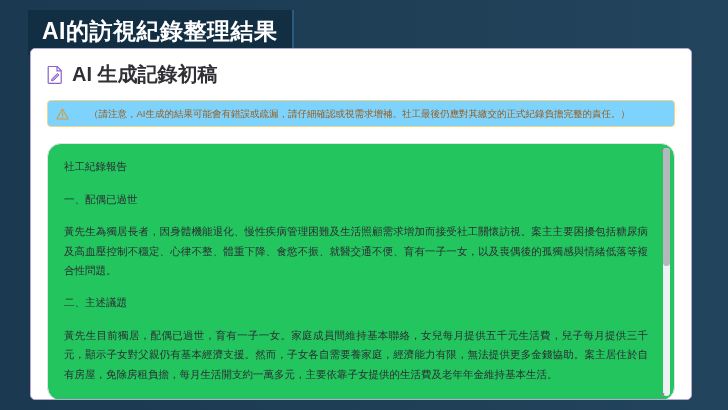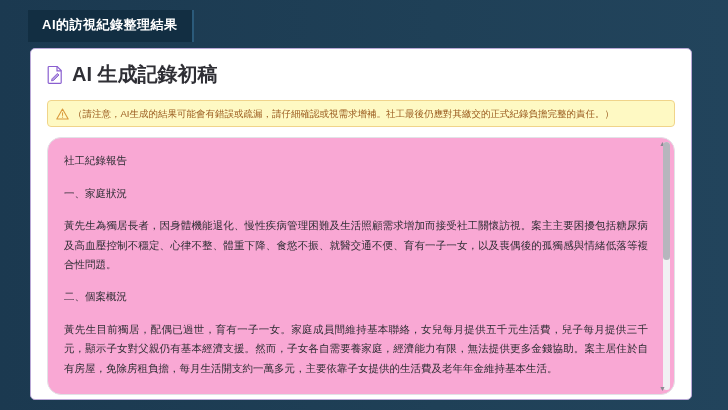--- a/index.html
+++ b/index.html
@@ -23,21 +23,21 @@
   .title-wrap {
     position: absolute;
     left: 28px;
     top: 10px;
     background: #122e42;
     padding: 6px 14px 8px 14px;
     border-right: 2px solid #2b5a7a;
   }
   .title-text {
     color: #ffffff;
-    font-size: 13px;
+    font-size: 23px;
     font-weight: bold;
     letter-spacing: 0.5px;
     white-space: nowrap;
   }
   
   .card {
     position: absolute;
     left: 30px;
     top: 48px;
     width: 662px;
@@ -62,46 +62,46 @@
   }
   .card-title {
     font-size: 20px;
     font-weight: bold;
     color: #2f2f35;
   }
   
   .warning {
     margin: 8px 16px 0 16px;
     border: 1px solid #f0d48a;
-    background: #fef9c3;
+    background: #7dd3fc;
     border-radius: 4px;
     padding: 6px 8px;
     display: flex;
     align-items: flex-start;
-    gap: 4px;
+    gap: 20px;
   }
   .warn-icon {
     width: 13px;
     height: 12px;
     flex: 0 0 auto;
     margin-top: 1px;
   }
   .warn-text {
     font-size: 9.5px;
     color: #9a5b1e;
     line-height: 1.4;
   }
   
   .doc-area {
     position: relative;
-    margin: 10px 16px 0 16px;
+    margin: 16px 16px 0 16px;
     height: 258px;
     border: 1px solid #e2e2e6;
     border-radius: 14px;
-    background: #f9a8d4;
+    background: #22c55e;
     box-sizing: border-box;
     overflow: hidden;
   }
   .doc-scroll {
     padding: 13px 26px 10px 16px;
     height: 100%;
     box-sizing: border-box;
     overflow: hidden;
   }
   .doc-p {
@@ -171,23 +171,23 @@
         <path d="M6.5 1 L12.2 11 H0.8 z" fill="none" stroke="#d99a3c" stroke-width="1.1" stroke-linejoin="round"></path>
         <rect x="6" y="4.4" width="1.05" height="3.4" fill="#d99a3c"></rect>
         <rect x="6" y="8.6" width="1.05" height="1.1" fill="#d99a3c"></rect>
       </svg>
       <div class="warn-text">（請注意，AI生成的結果可能會有錯誤或疏漏，請仔細確認或視需求增補。社工最後仍應對其繳交的正式紀錄負擔完整的責任。）</div>
     </div>
 
     <div class="doc-area">
       <div class="doc-scroll">
         <p class="doc-p heading">社工紀錄報告</p>
-        <p class="doc-p heading">一、家庭狀況</p>
+        <p class="doc-p heading">一、配偶已過世</p>
         <p class="doc-p">黃先生為獨居長者，因身體機能退化、慢性疾病管理困難及生活照顧需求增加而接受社工關懷訪視。案主主要困擾包括糖尿病及高血壓控制不穩定、心律不整、體重下降、食慾不振、就醫交通不便、育有一子一女，以及喪偶後的孤獨感與情緒低落等複合性問題。</p>
-        <p class="doc-p heading">二、個案概況</p>
+        <p class="doc-p heading">二、主述議題</p>
         <p class="doc-p">黃先生目前獨居，配偶已過世，育有一子一女。家庭成員間維持基本聯絡，女兒每月提供五千元生活費，兒子每月提供三千元，顯示子女對父親仍有基本經濟支援。然而，子女各自需要養家庭，經濟能力有限，無法提供更多金錢協助。案主居住於自有房屋，免除房租負擔，每月生活開支約一萬多元，主要依靠子女提供的生活費及老年年金維持基本生活。</p>
       </div>
       <div class="scrollbar-track">
         <div class="scroll-arrow up">▲</div>
         <div class="scrollbar-thumb"></div>
         <div class="scroll-arrow down">▼</div>
       </div>
     </div>
 
   </div>

